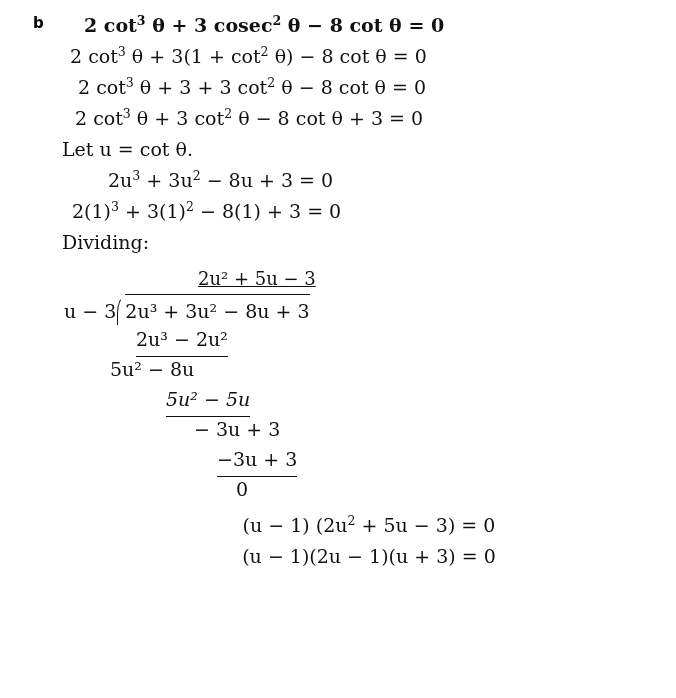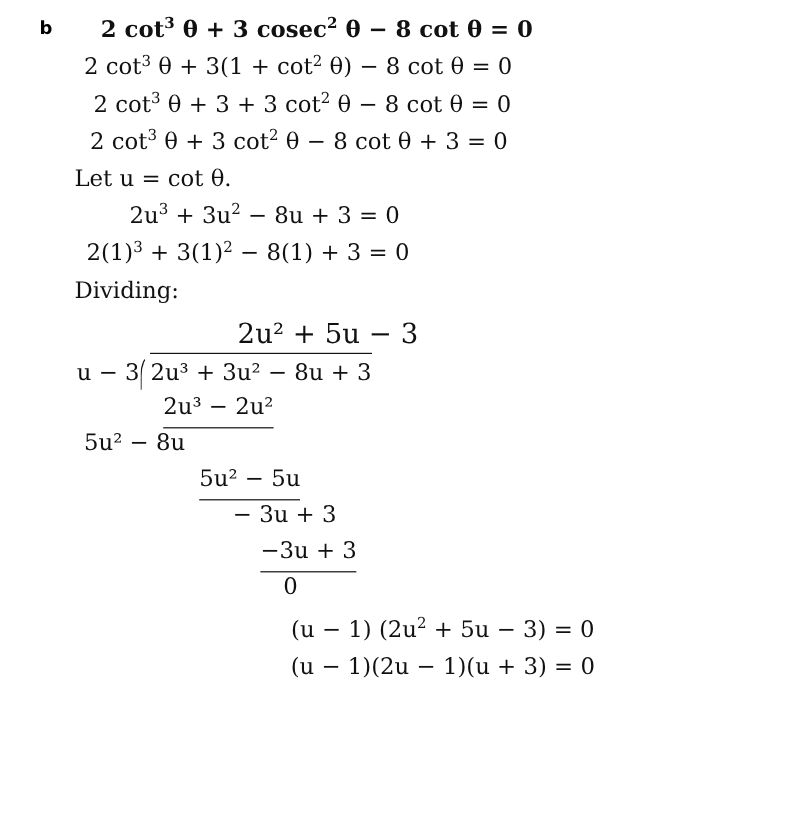--- a/index.html
+++ b/index.html
@@ -47,24 +47,25 @@
     vertical-align: super;
     line-height: 0;
   }
 
   
   .division {
     position: relative;
     margin-top: 6px;
   }
   .div-quot {
-    font-size: 23px;
+    font-size: 18px;
     line-height: 30px;
     height: 30px;
     white-space: nowrap;
+    text-decoration: underline;
   }
   .div-row {
     font-size: 19px;
     line-height: 30px;
     height: 30px;
     white-space: nowrap;
   }
   .divisor-wrap {
     display: inline-block;
     position: relative;
@@ -119,24 +120,24 @@
       <span>2u² + 5u − 3</span>
     </div>
     <div class="div-row" style="padding-left:64px;">
       <span class="divisor-wrap">
         <span>u − 3</span>
       </span><span class="bracket"><span class="overbar">2u³ + 3u² − 8u + 3</span></span>
     </div>
     <div class="div-row" style="padding-left:136px;">
       <span class="underline-term">2u³ − 2u²</span>
     </div>
-    <div class="div-row" style="padding-left:70px;">
+    <div class="div-row" style="padding-left:110px;">
       <span>5u² − 8u</span>
     </div>
-    <div class="div-row" style="padding-left:166px;">
+    <div class="div-row" style="padding-left:166px;font-style:italic;">
       <span class="underline-term">5u² − 5u</span>
     </div>
     <div class="div-row" style="padding-left:194px;">
       <span>− 3u + 3</span>
     </div>
     <div class="div-row" style="padding-left:194px;margin-left:23px;">
       <span class="underline-term">−3u + 3</span>
     </div>
     <div class="div-row" style="padding-left:236px;">
       <span>0</span>

